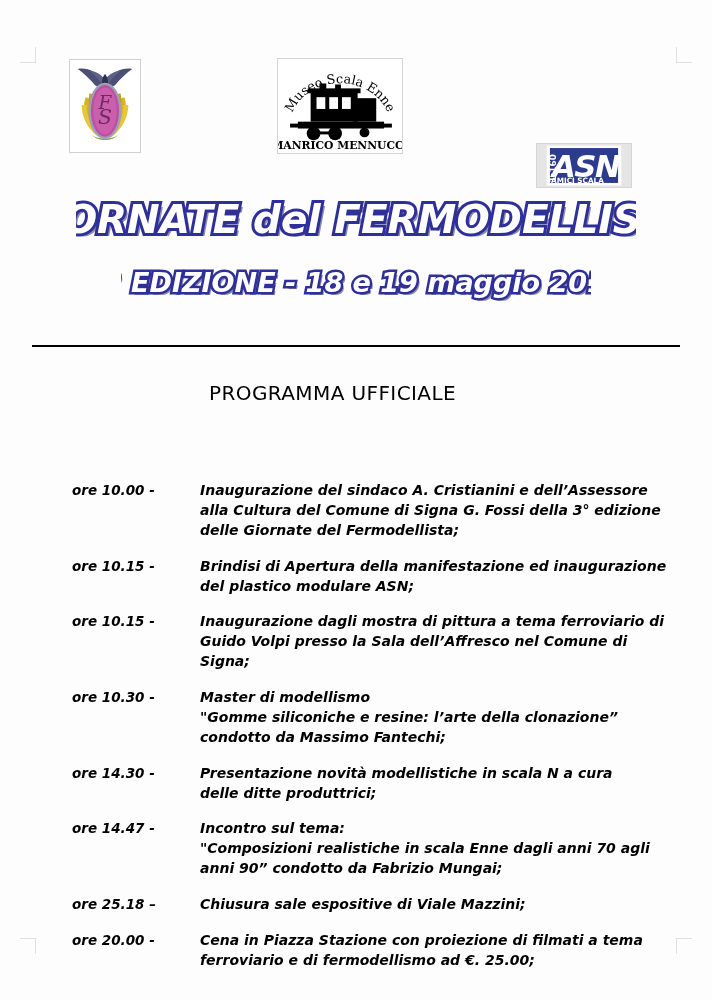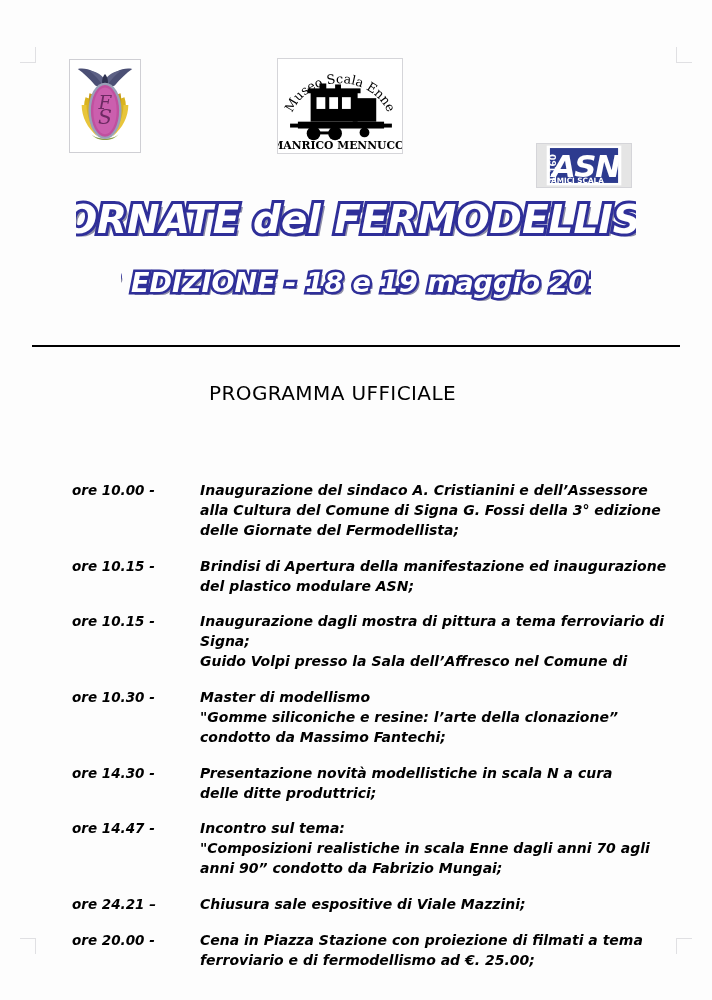--- a/index.html
+++ b/index.html
@@ -317,22 +317,22 @@
         <div class="time">ore 10.15 -</div>
         <div class="desc">
           <span class="line">Brindisi di Apertura della manifestazione ed inaugurazione</span>
           <span class="line">del plastico modulare ASN;</span>
         </div>
       </div>
       <div class="entry">
         <div class="time">ore 10.15 -</div>
         <div class="desc">
           <span class="line">Inaugurazione dagli mostra di pittura a tema ferroviario di</span>
+          <span class="line">Guido Volpi presso la Sala dell’Affresco nel Comune di</span>
           <span class="line">Signa;</span>
-          <span class="line">Guido Volpi presso la Sala dell’Affresco nel Comune di</span>
         </div>
       </div>
       <div class="entry">
         <div class="time">ore 10.30 -</div>
         <div class="desc">
           <span class="line">Master di modellismo</span>
           <span class="line">"Gomme siliconiche e resine: l’arte della clonazione”</span>
           <span class="line">condotto da Massimo Fantechi;</span>
         </div>
       </div>
@@ -345,21 +345,21 @@
       </div>
       <div class="entry">
         <div class="time">ore 14.47 -</div>
         <div class="desc">
           <span class="line">Incontro sul tema:</span>
           <span class="line">"Composizioni realistiche in scala Enne dagli anni 70 agli</span>
           <span class="line">anni 90” condotto da Fabrizio Mungai;</span>
         </div>
       </div>
       <div class="entry">
-        <div class="time">ore 24.21 –</div>
+        <div class="time">ore 25.18 –</div>
         <div class="desc">
           <span class="line">Chiusura sale espositive di Viale Mazzini;</span>
         </div>
       </div>
       <div class="entry">
         <div class="time">ore 20.00 -</div>
         <div class="desc">
           <span class="line">Cena in Piazza Stazione con proiezione di filmati a tema</span>
           <span class="line">ferroviario e di fermodellismo ad €. 25.00;</span>
         </div>

